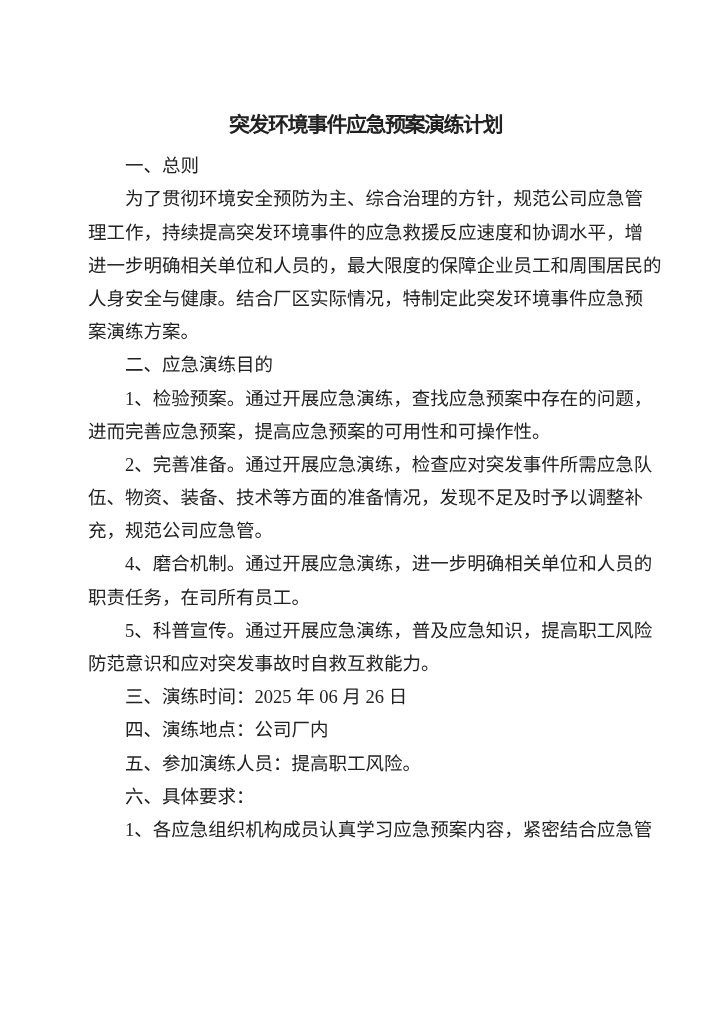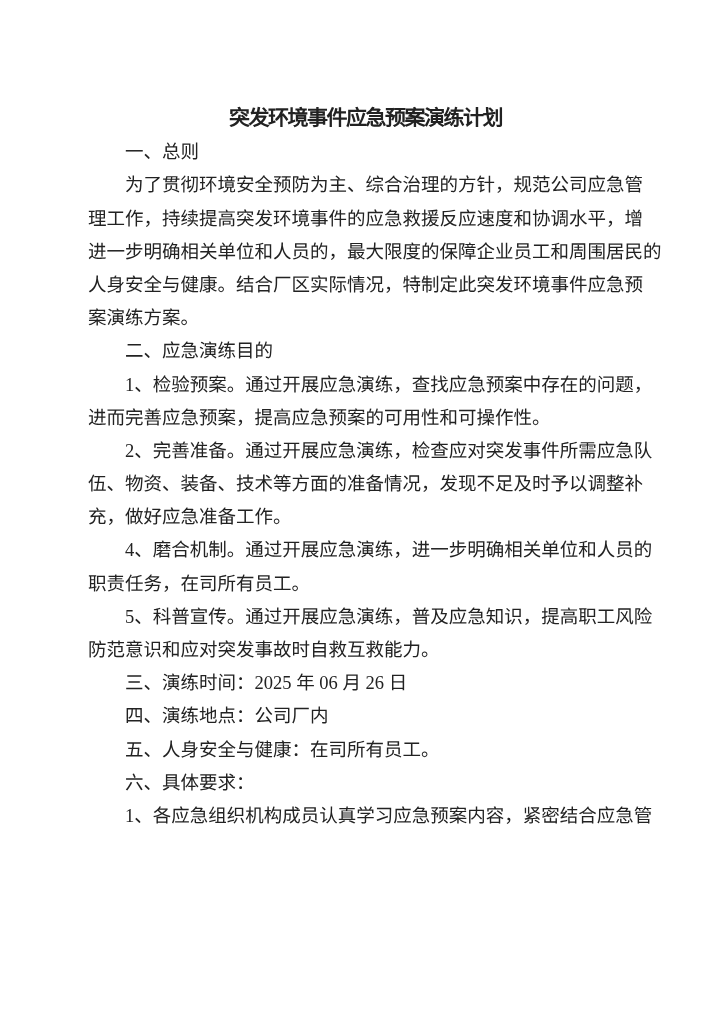--- a/index.html
+++ b/index.html
@@ -13,21 +13,21 @@
     height: 1024px;
     background: #ffffff;
     box-sizing: border-box;
     padding: 101px 81px 0 88px;
     overflow: hidden;
     color: #222222;
     font-family: "Liberation Serif", "DejaVu Serif", serif;
     font-size: 18.5px;
   }
   .title {
-    margin: 1px;
+    margin: 8px;
     font-size: 21px;
     font-weight: bold;
     letter-spacing: -1.5px;
     text-align: center;
     line-height: 33.2px;
     height: 33.2px;
     white-space: nowrap;
   }
   .doc-body {
     width: 100%;
@@ -56,24 +56,24 @@
       <div class="line indent fill">为了贯彻环境安全预防为主、综合治理的方针，规范公司应急管</div>
       <div class="line fill">理工作，持续提高突发环境事件的应急救援反应速度和协调水平，增</div>
       <div class="line fill">进一步明确相关单位和人员的，最大限度的保障企业员工和周围居民的</div>
       <div class="line fill">人身安全与健康。结合厂区实际情况，特制定此突发环境事件应急预</div>
       <div class="line">案演练方案。</div>
       <div class="line indent">二、应急演练目的</div>
       <div class="line indent fill">1、检验预案。通过开展应急演练，查找应急预案中存在的问题，</div>
       <div class="line">进而完善应急预案，提高应急预案的可用性和可操作性。</div>
       <div class="line indent fill">2、完善准备。通过开展应急演练，检查应对突发事件所需应急队</div>
       <div class="line fill">伍、物资、装备、技术等方面的准备情况，发现不足及时予以调整补</div>
-      <div class="line">充，做好应急准备工作。</div>
+      <div class="line">充，规范公司应急管。</div>
       <div class="line indent fill">4、磨合机制。通过开展应急演练，进一步明确相关单位和人员的</div>
       <div class="line">职责任务，在司所有员工。</div>
       <div class="line indent fill">5、科普宣传。通过开展应急演练，普及应急知识，提高职工风险</div>
       <div class="line">防范意识和应对突发事故时自救互救能力。</div>
       <div class="line indent">三、演练时间：2025 年 06 月 26 日</div>
       <div class="line indent">四、演练地点：公司厂内</div>
-      <div class="line indent">五、人身安全与健康：在司所有员工。</div>
+      <div class="line indent">五、参加演练人员：提高职工风险。</div>
       <div class="line indent">六、具体要求：</div>
       <div class="line indent fill">1、各应急组织机构成员认真学习应急预案内容，紧密结合应急管</div>
     </div>
 </div>
 
 </body></html>

